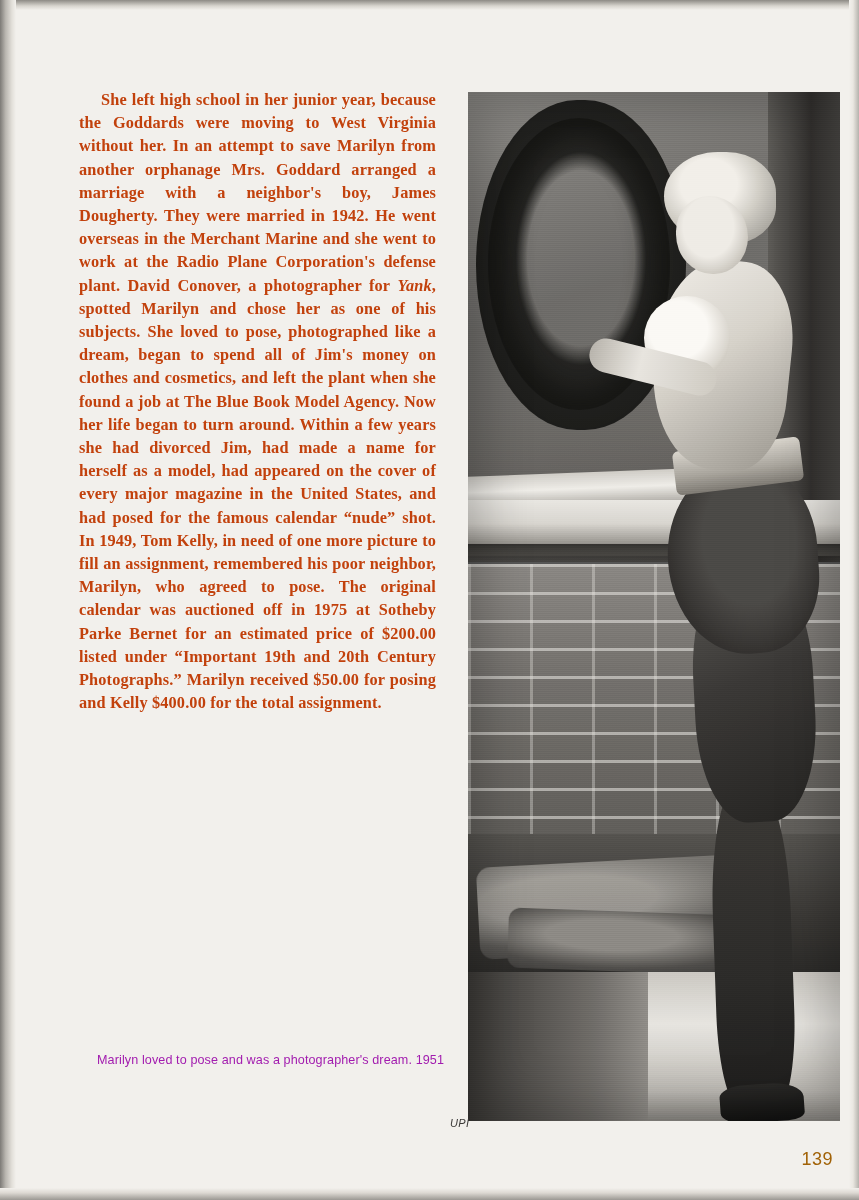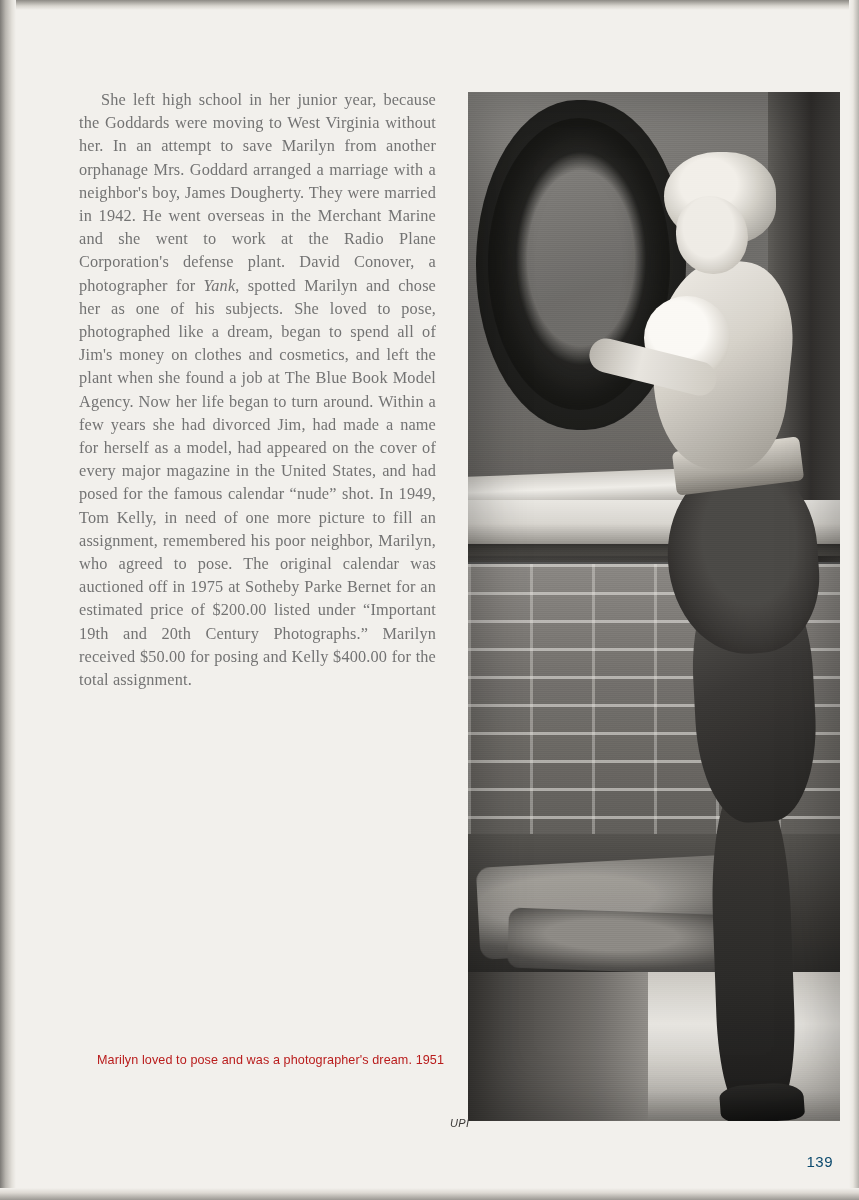--- a/index.html
+++ b/index.html
@@ -44,22 +44,23 @@
   
   .text-column {
     position: absolute;
     left: 79px;
     top: 88px;
     width: 357px;
     text-align: justify;
     text-justify: inter-word;
     font-size: 16.3px;
     line-height: 23.2px;
-    color: #737373;
+    color: #c2410c;
     letter-spacing: 0.15px;
+    font-weight: bold;
   }
   .text-column p {
     margin: 0;
     text-indent: 22px;
   }
   .text-column i { font-style: italic; }
 
   
   .photo {
     position: absolute;
@@ -217,40 +218,40 @@
 
   
   .caption {
     position: absolute;
     left: 97px;
     top: 1053px;
     width: 380px;
     font-family: "Liberation Sans", sans-serif;
     font-size: 12.6px;
     letter-spacing: 0.1px;
-    color: #b91c1c;
+    color: #a21caf;
     white-space: nowrap;
   }
   .credit {
     position: absolute;
     left: 450px;
     top: 1117px;
     font-family: "Liberation Sans", sans-serif;
     font-size: 11px;
     font-style: italic;
     color: #3a3836;
     letter-spacing: 0.3px;
   }
   .folio {
     position: absolute;
     right: 26px;
     bottom: 30px;
     font-family: "Liberation Sans", sans-serif;
-    font-size: 15px;
-    color: #0c4a6e;
+    font-size: 18px;
+    color: #a16207;
     letter-spacing: 0.5px;
   }
 </style>
 </head>
 <body>
 
 <div class="page">
 
   <div class="edge-top"></div>
   <div class="edge-left"></div>

